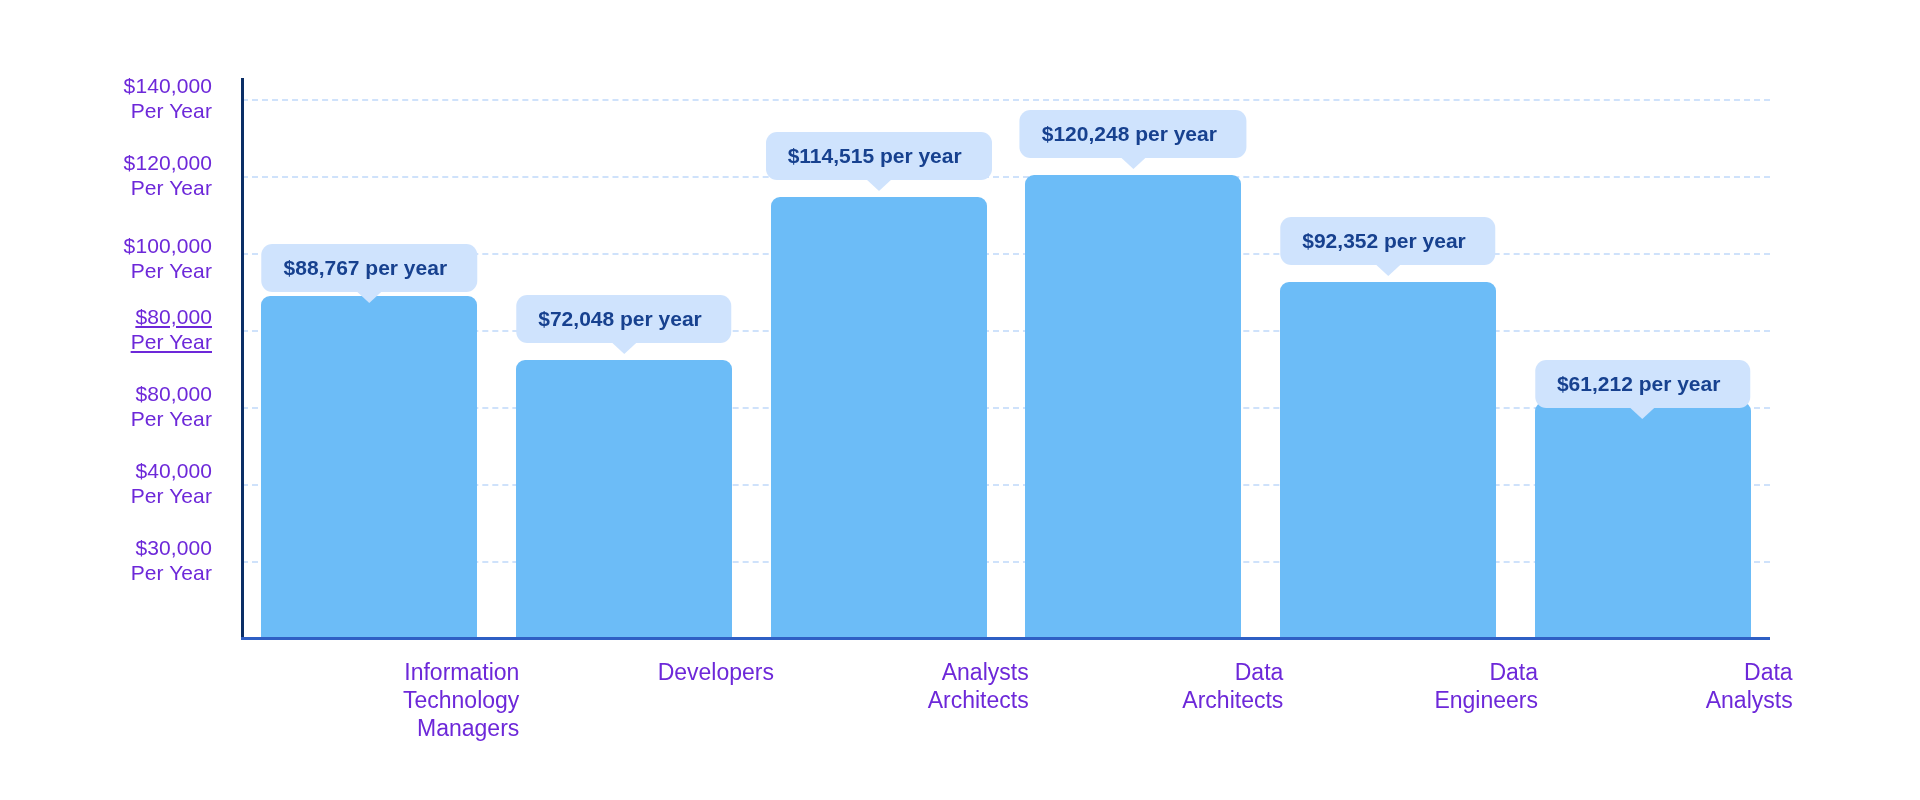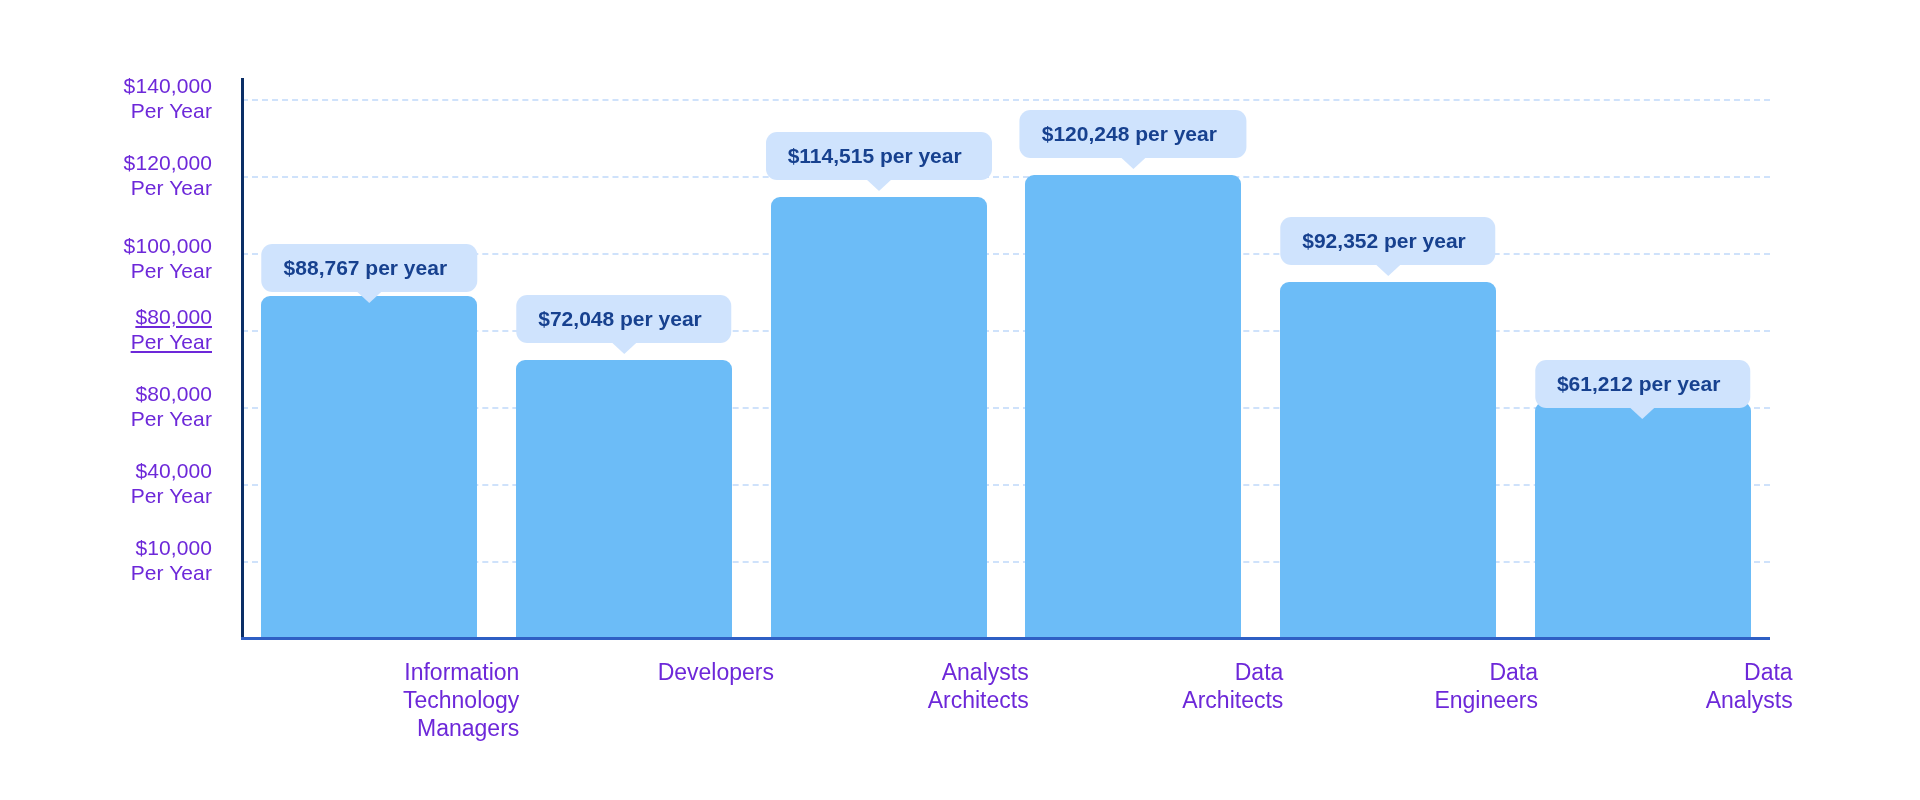--- a/index.html
+++ b/index.html
@@ -140,21 +140,21 @@
         <div class="bar" style="left: 783.333px; width: 216px; top: 114.644px; background: rgb(108, 188, 247);"></div>
         <div class="bar" style="left: 1038px; width: 216px; top: 222.137px; background: rgb(108, 188, 247);"></div>
         <div class="bar" style="left: 1292.67px; width: 216px; top: 342.13px; background: rgb(108, 188, 247);"></div>
       </div>
   </div>
 
   <div class="y-axis"></div>
   <div class="x-axis"></div>
 
   <div id="y-labels">
-      <div class="y-label" style="top: 534.933px;">$10,000
+      <div class="y-label" style="top: 534.933px;">$30,000
 Per Year</div>
       <div class="y-label" style="top: 457.867px;">$40,000
 Per Year</div>
       <div class="y-label" style="top: 380.8px;">$80,000
 Per Year</div>
       <div class="y-label" style="top: 303.733px; text-decoration: underline;">$80,000
 Per Year</div>
       <div class="y-label" style="top: 233px;">$100,000
 Per Year</div>
       <div class="y-label" style="top: 149.6px;">$120,000

